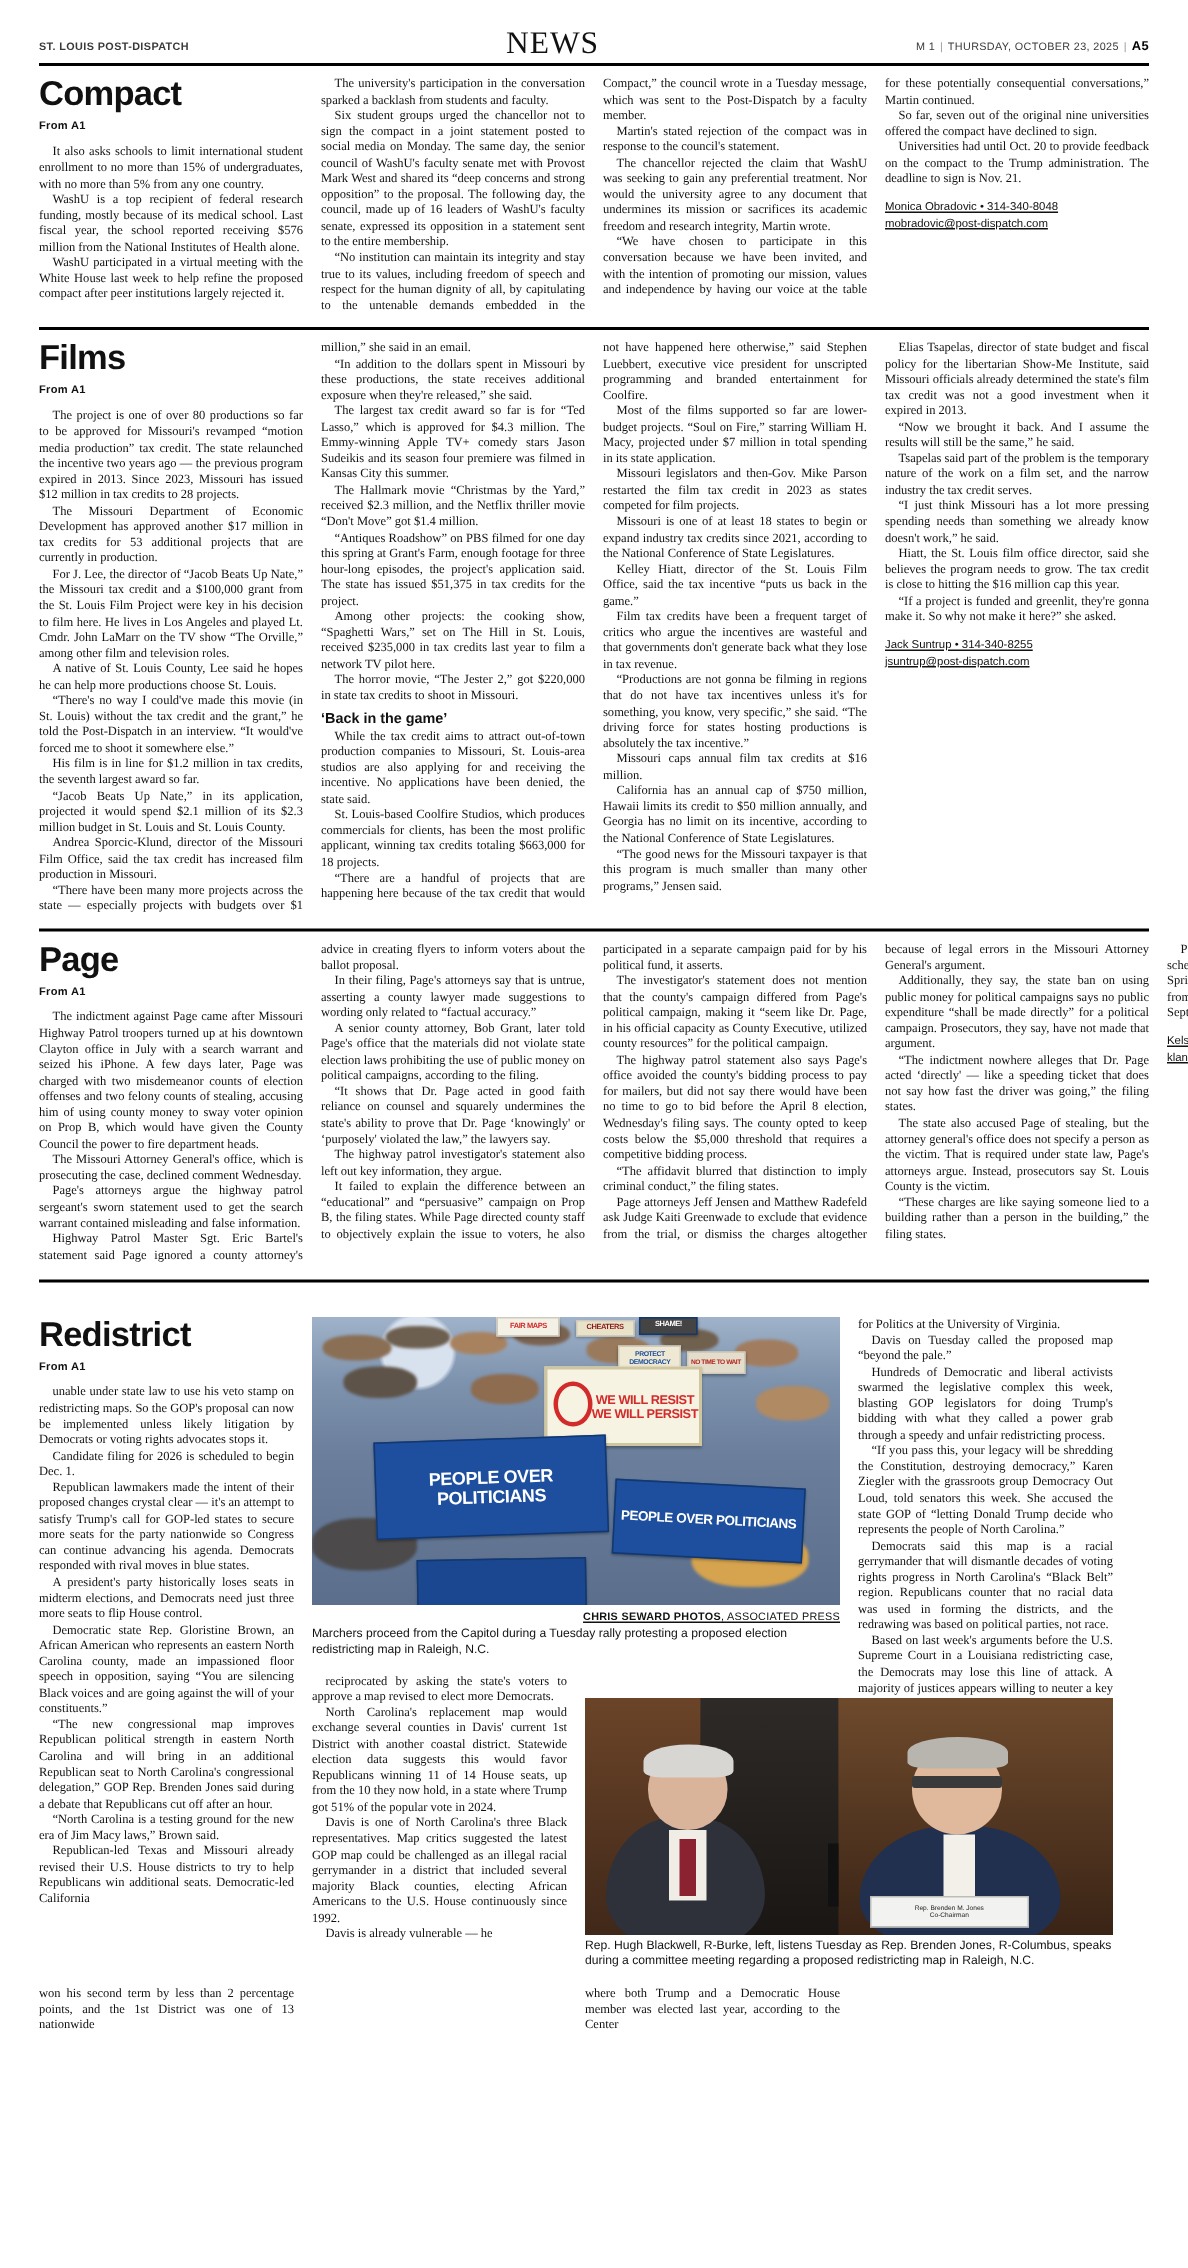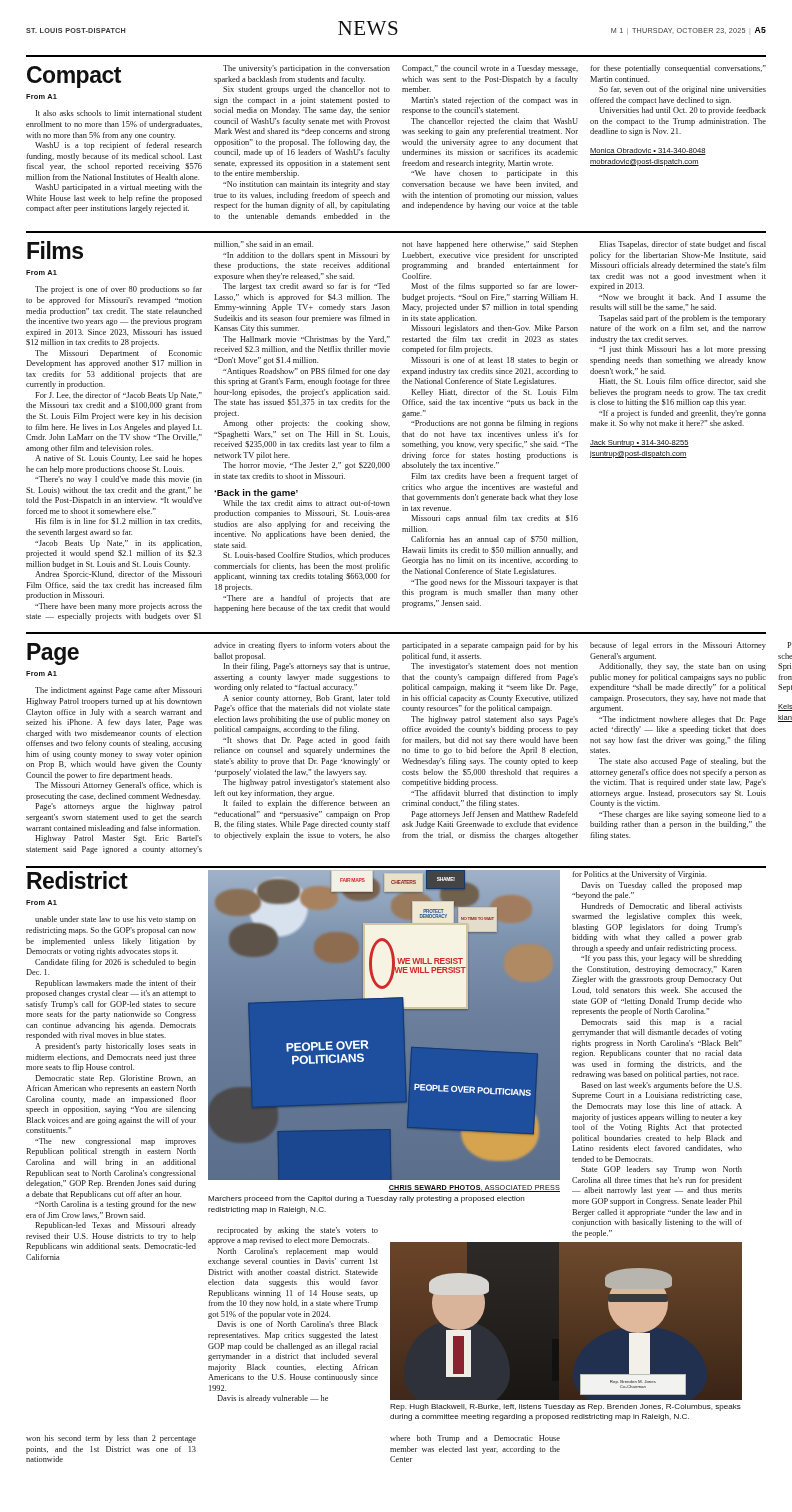--- a/index.html
+++ b/index.html
@@ -16,21 +16,21 @@
     height: 1512px;
     padding: 14px 26px 8px 26px;
     position: relative;
   }
 
   
   .masthead {
     display: flex;
     align-items: baseline;
     justify-content: space-between;
-    padding-bottom: 16px;
+    padding-bottom: 3px;
   }
   .masthead-left {
     font-family: "Liberation Sans", sans-serif;
     font-weight: bold;
     font-size: 7.2px;
     letter-spacing: .28px;
     color: #3a3a3a;
   }
   .masthead-center {
     font-family: "Liberation Serif", serif;
@@ -109,39 +109,39 @@
   }
 
   
   #compact .cols { height: 160px; }
   
   #films .cols { height: 385px; }
   
   #pagearticle .cols { height: 218px; }
 
   
-  #redistrict { padding-top: 2px; }
+  #redistrict { padding-top: 23px; }
   .rd-grid {
     display: grid;
     grid-template-columns: 170px 12px 170px 12px 170px 12px 170px;
     grid-template-rows: auto;
   }
   .rd-col { overflow: hidden; }
   .rd-col-1 { grid-column: 1; }
   .rd-col-4 { grid-column: 7; }
   .rd-mid {
     grid-column: 3 / span 3;
   }
   .photo {
     width: 100%;
     position: relative;
     overflow: hidden;
     background: #2a3550;
   }
-  .photo-rally { height: 310px; }
+  .photo-rally { height: 192px; }
   .photo-hearing { height: 158px; }
   .credit {
     font-family: "Liberation Sans", sans-serif;
     font-weight: bold;
     font-size: 7.2px;
     letter-spacing: .2px;
     text-align: right;
     padding-top: 3px;
     text-decoration: underline;
   }
@@ -297,22 +297,22 @@
       <p class="body">Among other projects: the cooking show, “Spaghetti Wars,” set on The Hill in St. Louis, received $235,000 in tax credits last year to film a network TV pilot here.</p>
       <p class="body">The horror movie, “The Jester 2,” got $220,000 in state tax credits to shoot in Missouri.</p>
       <div class="subhead">‘Back in the game’</div>
       <p class="body">While the tax credit aims to attract out-of-town production companies to Missouri, St. Louis-area studios are also applying for and receiving the incentive. No applications have been denied, the state said.</p>
       <p class="body">St. Louis-based Coolfire Studios, which produces commercials for clients, has been the most prolific applicant, winning tax credits totaling $663,000 for 18 projects.</p>
       <p class="body">“There are a handful of projects that are happening here because of the tax credit that would not have happened here otherwise,” said Stephen Luebbert, executive vice president for unscripted programming and branded entertainment for Coolfire.</p>
       <p class="body">Most of the films supported so far are lower-budget projects. “Soul on Fire,” starring William H. Macy, projected under $7 million in total spending in its state application.</p>
       <p class="body">Missouri legislators and then-Gov. Mike Parson restarted the film tax credit in 2023 as states competed for film projects.</p>
       <p class="body">Missouri is one of at least 18 states to begin or expand industry tax credits since 2021, according to the National Conference of State Legislatures.</p>
       <p class="body">Kelley Hiatt, director of the St. Louis Film Office, said the tax incentive “puts us back in the game.”</p>
+      <p class="body">Film tax credits have been a frequent target of critics who argue the incentives are wasteful and that governments don't generate back what they lose in tax revenue.</p>
       <p class="body">“Productions are not gonna be filming in regions that do not have tax incentives unless it's for something, you know, very specific,” she said. “The driving force for states hosting productions is absolutely the tax incentive.”</p>
-      <p class="body">Film tax credits have been a frequent target of critics who argue the incentives are wasteful and that governments don't generate back what they lose in tax revenue.</p>
       <p class="body">Missouri caps annual film tax credits at $16 million.</p>
       <p class="body">California has an annual cap of $750 million, Hawaii limits its credit to $50 million annually, and Georgia has no limit on its incentive, according to the National Conference of State Legislatures.</p>
       <p class="body">“The good news for the Missouri taxpayer is that this program is much smaller than many other programs,” Jensen said.</p>
       <p class="body">Elias Tsapelas, director of state budget and fiscal policy for the libertarian Show-Me Institute, said Missouri officials already determined the state's film tax credit was not a good investment when it expired in 2013.</p>
       <p class="body">“Now we brought it back. And I assume the results will still be the same,” he said.</p>
       <p class="body">Tsapelas said part of the problem is the temporary nature of the work on a film set, and the narrow industry the tax credit serves.</p>
       <p class="body">“I just think Missouri has a lot more pressing spending needs than something we already know doesn't work,” he said.</p>
       <p class="body">Hiatt, the St. Louis film office director, said she believes the program needs to grow. The tax credit is close to hitting the $16 million cap this year.</p>
       <p class="body">“If a project is funded and greenlit, they're gonna make it. So why not make it here?” she asked.</p>
       <div class="byline">
@@ -360,21 +360,21 @@
 
       <div class="rd-col rd-col-1">
         <div class="headline">Redistrict</div>
         <div class="jumpline">From A1</div>
         <p class="body">unable under state law to use his veto stamp on redistricting maps. So the GOP's proposal can now be implemented unless likely litigation by Democrats or voting rights advocates stops it.</p>
         <p class="body">Candidate filing for 2026 is scheduled to begin Dec. 1.</p>
         <p class="body">Republican lawmakers made the intent of their proposed changes crystal clear — it's an attempt to satisfy Trump's call for GOP-led states to secure more seats for the party nationwide so Congress can continue advancing his agenda. Democrats responded with rival moves in blue states.</p>
         <p class="body">A president's party historically loses seats in midterm elections, and Democrats need just three more seats to flip House control.</p>
         <p class="body">Democratic state Rep. Gloristine Brown, an African American who represents an eastern North Carolina county, made an impassioned floor speech in opposition, saying “You are silencing Black voices and are going against the will of your constituents.”</p>
         <p class="body">“The new congressional map improves Republican political strength in eastern North Carolina and will bring in an additional Republican seat to North Carolina's congressional delegation,” GOP Rep. Brenden Jones said during a debate that Republicans cut off after an hour.</p>
-        <p class="body">“North Carolina is a testing ground for the new era of Jim Crow laws,” Brown said.</p>
+        <p class="body">“North Carolina is a testing ground for the new era of Jim Macy laws,” Brown said.</p>
         <p class="body">Republican-led Texas and Missouri already revised their U.S. House districts to try to help Republicans win additional seats. Democratic-led California</p>
       </div>
 
       <div class="rd-mid">
 
         <div class="photo photo-rally">
           <div class="rally-sky"></div>
 
           <div class="crowdblob" style="left:2%;top:6%;width:13%;height:9%;background:#8a6f55;"></div>
           <div class="crowdblob" style="left:14%;top:3%;width:12%;height:8%;background:#6d5f50;"></div>

